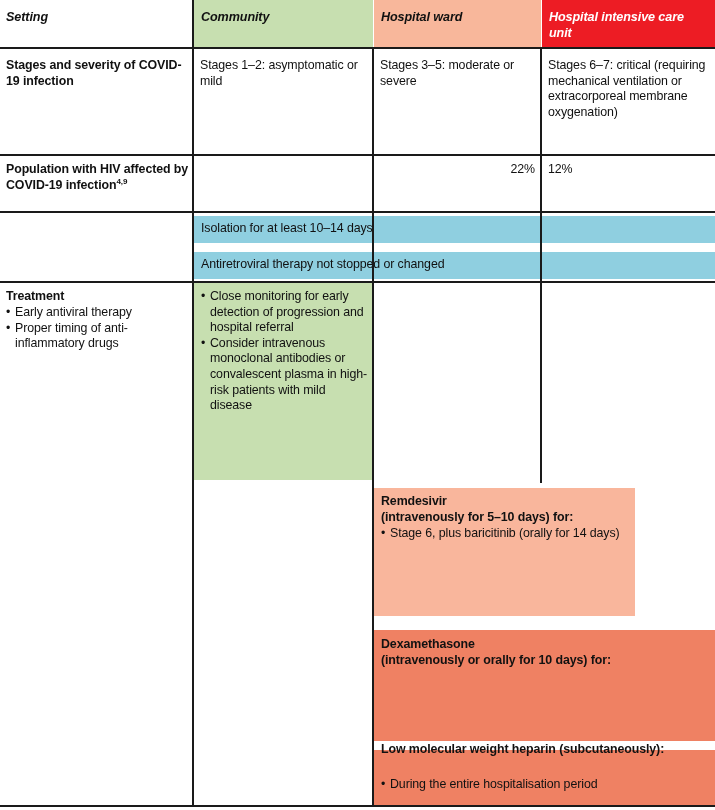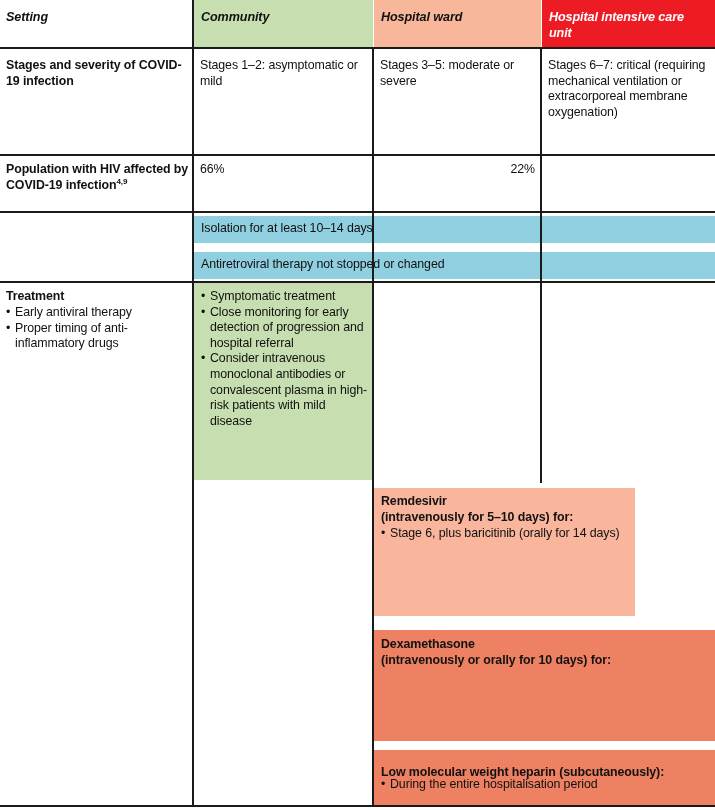--- a/index.html
+++ b/index.html
@@ -93,56 +93,55 @@
   <div class="hdr-label" style="left:201px; top:9px; width:165px;">Community</div>
   <div class="hdr-label" style="left:381px; top:9px; width:155px;">Hospital ward</div>
   <div class="hdr-label on-red" style="left:549px; top:9px; width:150px;">Hospital intensive care unit</div>
 
   <div class="cell-text bold c1" style="position:absolute; top:58px;">Stages and severity of COVID-19 infection</div>
   <div class="cell-text c2" style="position:absolute; top:58px;">Stages 1–2: asymptomatic or mild</div>
   <div class="cell-text c3" style="position:absolute; top:58px;">Stages 3–5: moderate or severe</div>
   <div class="cell-text c4" style="position:absolute; top:58px;">Stages 6–7: critical (requiring mechanical ventilation or extracorporeal membrane oxygenation)</div>
 
   <div class="cell-text bold c1" style="position:absolute; top:162px;"><span>Population with HIV affected by COVID-19 infection</span><span class="sup">4,9</span></div>
-  <div class="cell-text c2" style="position:absolute; top:162px;">66%</div>
   <div class="cell-text c3" style="position:absolute; top:162px;text-align:right;">22%</div>
+  <div class="cell-text c4" style="position:absolute; top:162px;">12%</div>
 
   <div class="block" style="left:194px; top:216px; width:521px; height:27px; background:#8fcfe0;"></div>
   <div class="cell-text" style="position:absolute; left:201px; top:221px; width:500px;">Isolation for at least 10–14 days</div>
 
   <div class="block" style="left:194px; top:252px; width:521px; height:27px; background:#8fcfe0;"></div>
   <div class="cell-text" style="position:absolute; left:201px; top:257px; width:500px;">Antiretroviral therapy not stopped or changed</div>
 
   <div class="block" style="left:194px; top:283px; width:179px; height:197px; background:#c7dfb0;"></div>
 
   <div class="cell-text bold" style="position:absolute; left:6px; top:289px; width:184px;">Treatment</div>
   <ul class="cell-text bullets" style="position:absolute; left:6px; top:305px; width:184px;">
     <li>Early antiviral therapy</li>
     <li>Proper timing of anti-inflammatory drugs</li>
   </ul>
 
   <ul class="cell-text bullets" style="position:absolute; left:201px; top:289px; width:166px;">
-    <li>Symptomatic treatment</li>
     <li>Close monitoring for early detection of progression and hospital referral</li>
     <li>Consider intravenous monoclonal antibodies or convalescent plasma in high-risk patients with mild disease</li>
   </ul>
 
   <div class="block" style="left:374px; top:488px; width:261px; height:128px; background:#f9b69c;"></div>
   <div class="cell-text bold" style="position:absolute; left:381px; top:494px; width:250px;">Remdesivir</div>
   <div class="cell-text bold" style="position:absolute; left:381px; top:510px; width:252px;">(intravenously for 5–10 days) for:</div>
   <ul class="cell-text bullets" style="position:absolute; left:381px; top:526px; width:250px;">
     <li>Stage 6, plus baricitinib (orally for 14 days)</li>
   </ul>
 
   <div class="block" style="left:374px; top:630px; width:341px; height:111px; background:#ef8163;"></div>
   <div class="cell-text bold" style="position:absolute; left:381px; top:637px; width:330px;">Dexamethasone</div>
   <div class="cell-text bold" style="position:absolute; left:381px; top:653px; width:330px;">(intravenously or orally for 10 days) for:</div>
 
   <div class="block" style="left:374px; top:750px; width:341px; height:56px; background:#ef8163;"></div>
-  <div class="cell-text bold" style="position:absolute; left:381px; top:765px; width:330px;">Low molecular weight heparin (subcutaneously):</div>
+  <div class="cell-text bold" style="position:absolute; left:381px; top:742px; width:330px;">Low molecular weight heparin (subcutaneously):</div>
   <ul class="cell-text bullets" style="position:absolute; left:381px; top:777px; width:330px;">
     <li>During the entire hospitalisation period</li>
   </ul>
 
   <div class="hline" style="left:0; top:47px; width:715px;"></div>
   <div class="hline" style="left:0; top:154px; width:715px;"></div>
   <div class="hline" style="left:0; top:211px; width:715px;"></div>
   <div class="hline" style="left:0; top:281px; width:715px;"></div>
   <div class="hline" style="left:0; top:805px; width:715px;"></div>
 

